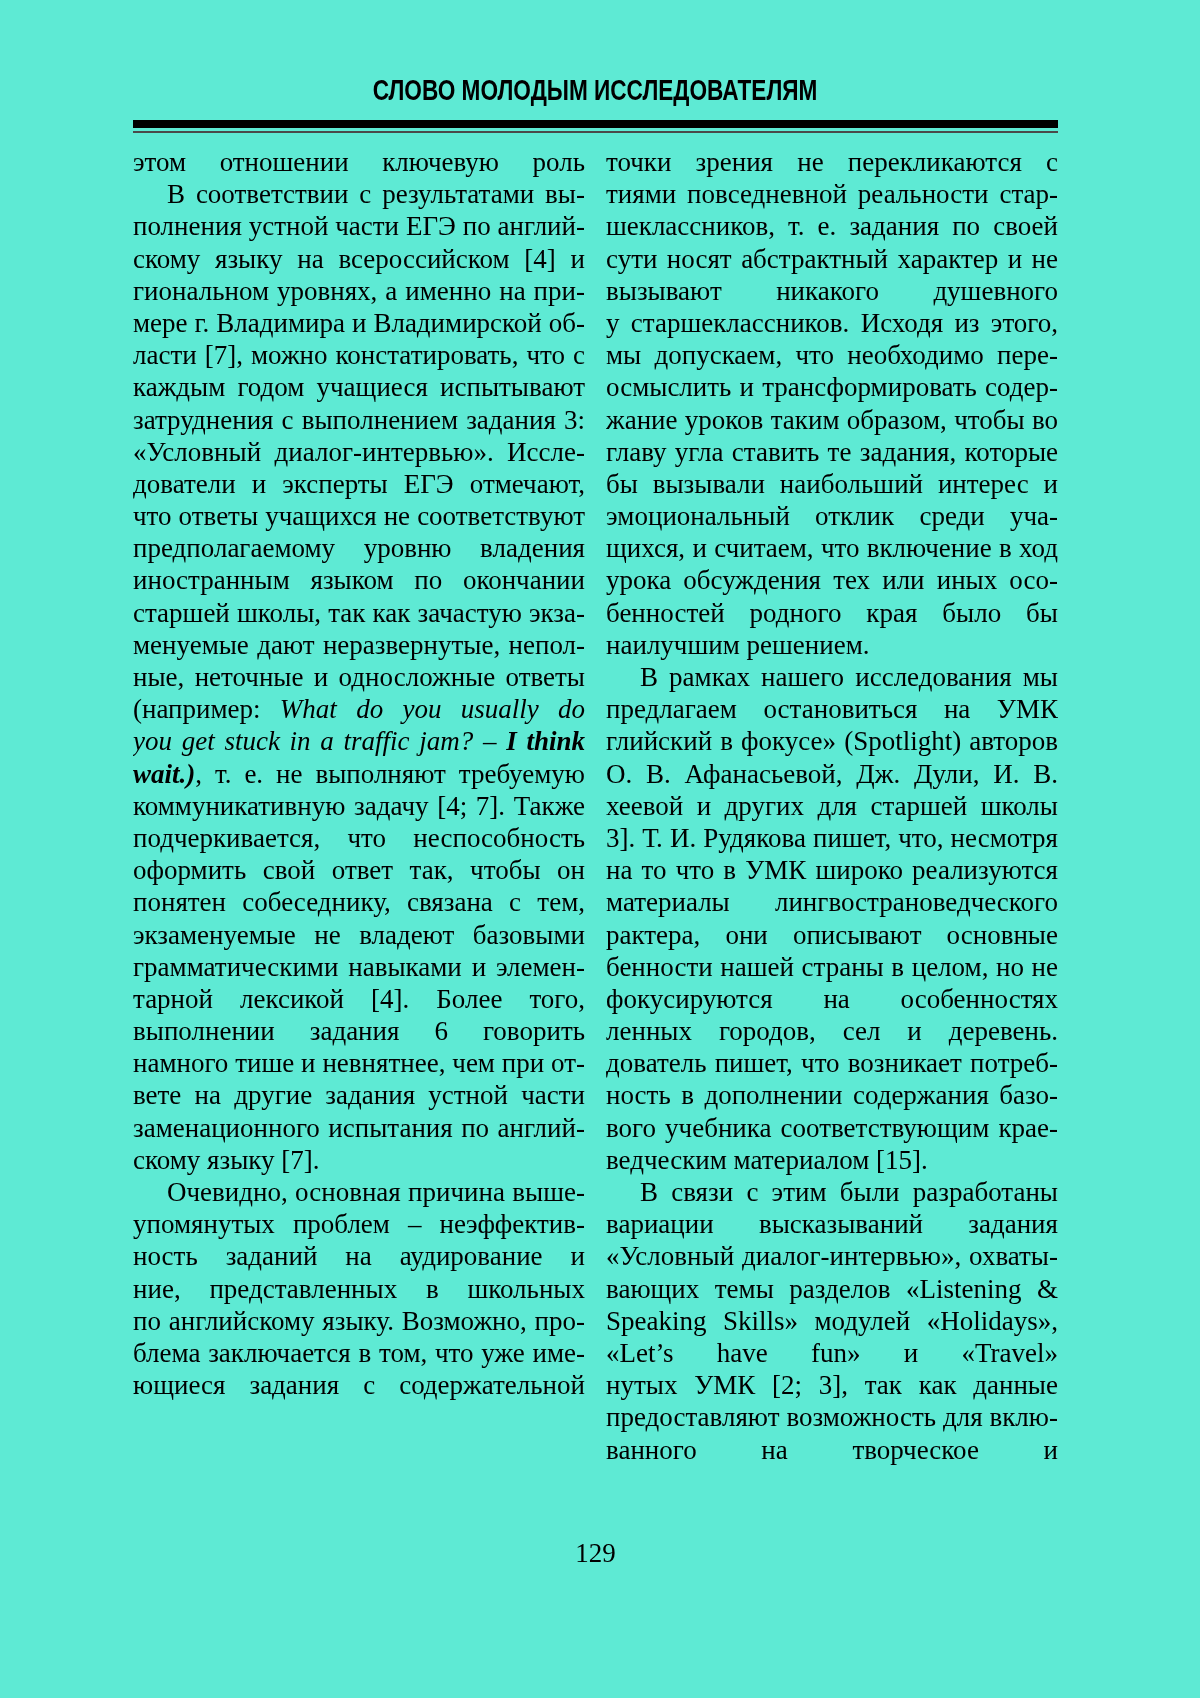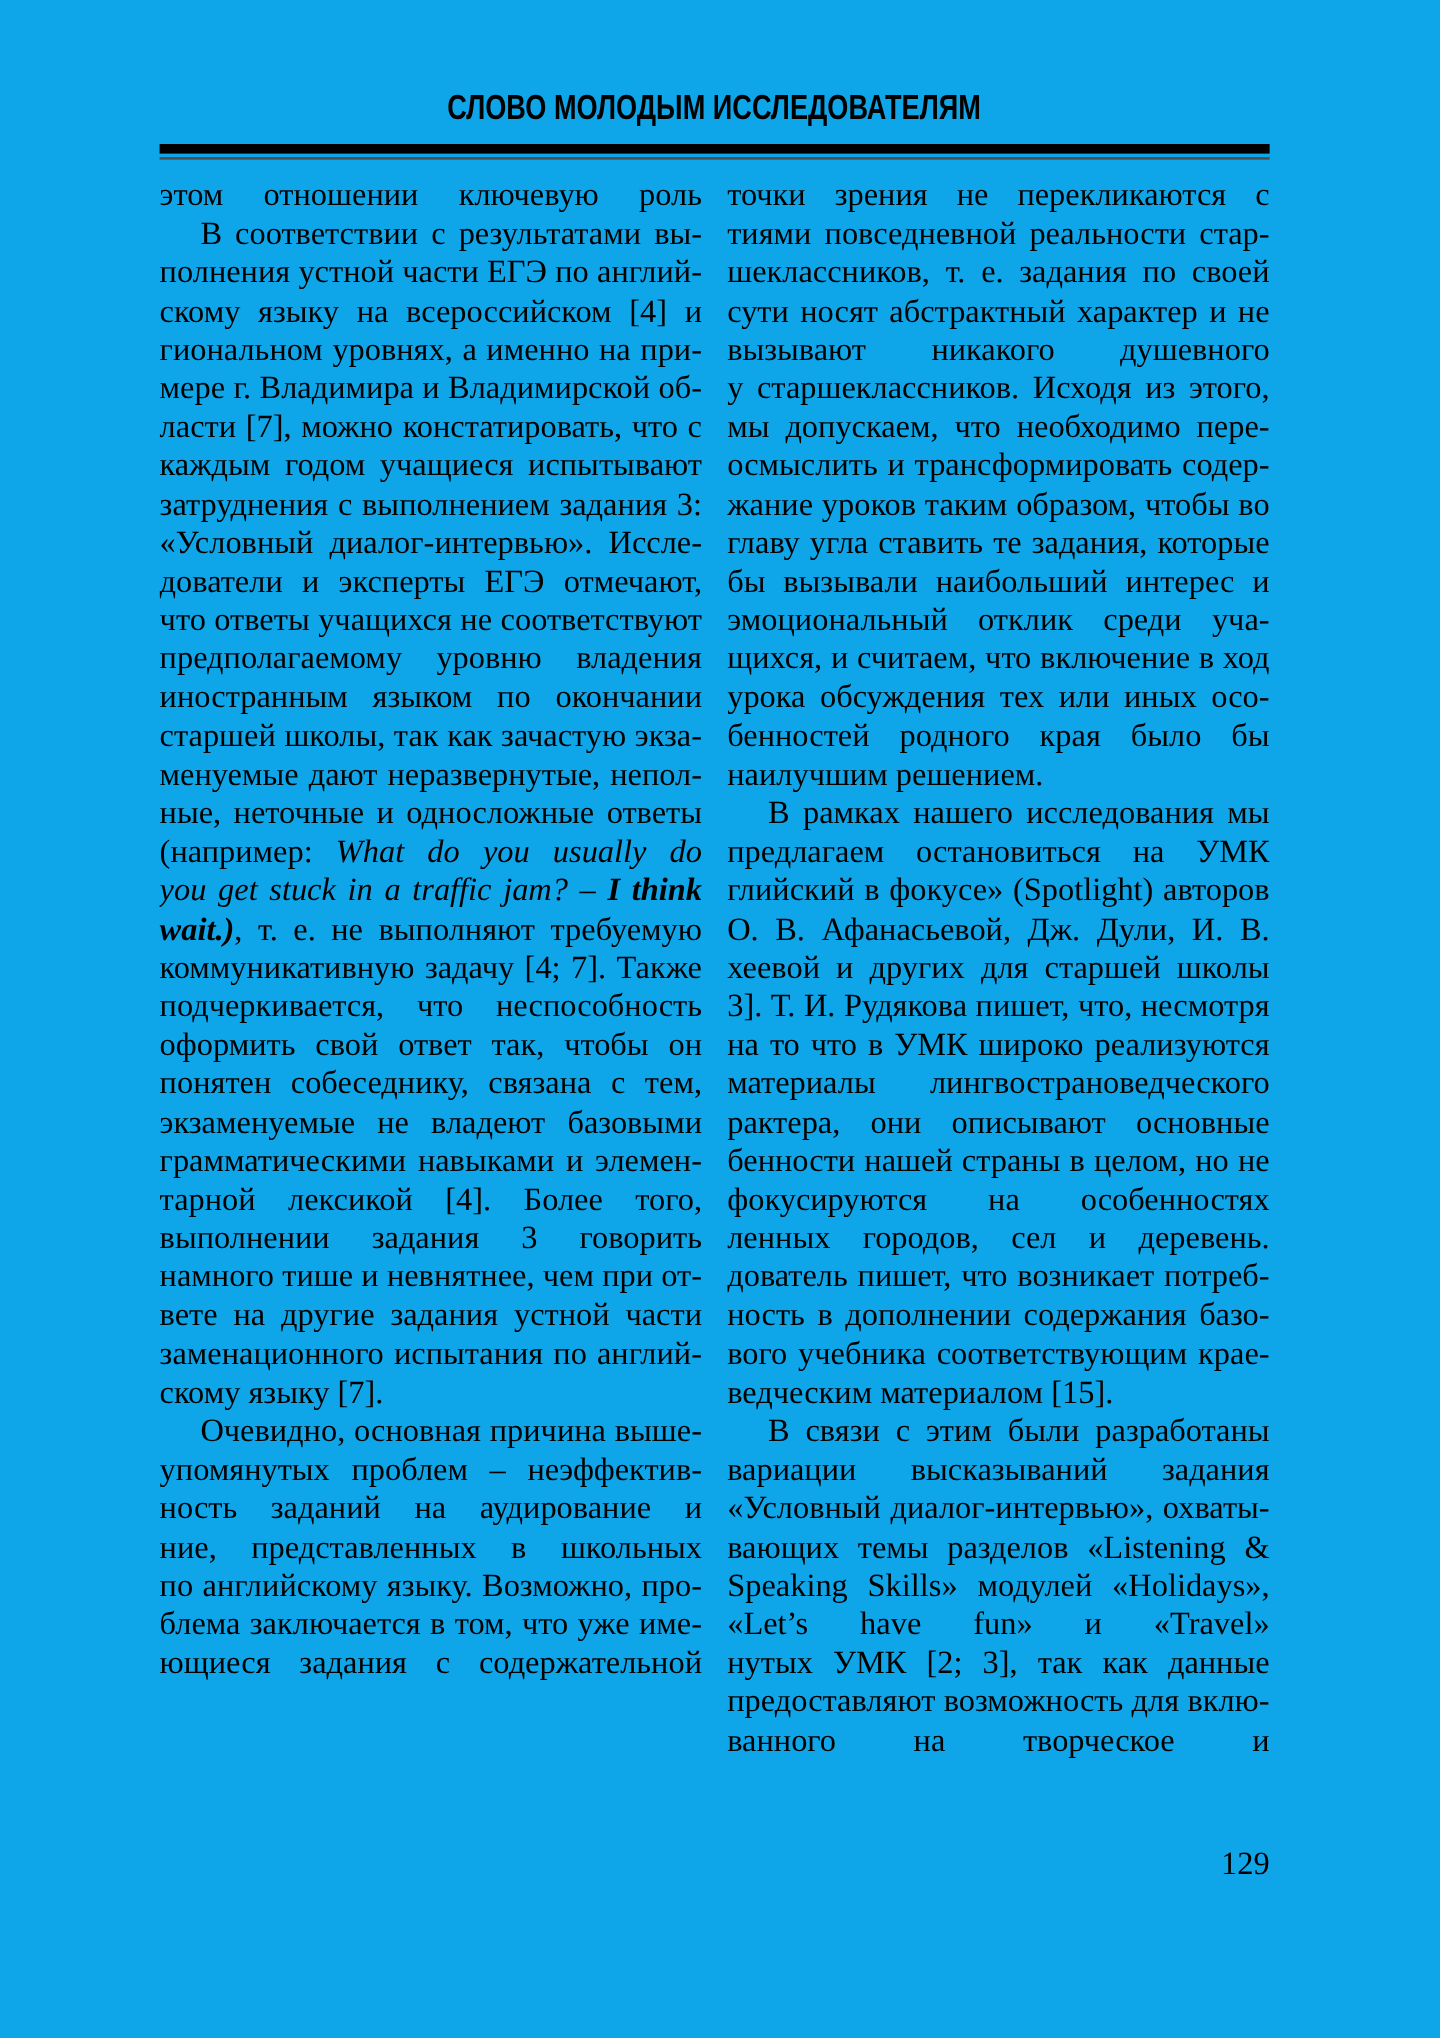--- a/index.html
+++ b/index.html
@@ -1,20 +1,20 @@
 <!DOCTYPE html>
 <html><head>
 <meta charset="utf-8">
 <style>
   html, body { margin: 0; padding: 0; background: #ffffff; }
   .sheet {
     position: relative;
     width: 1200px;
     height: 1698px;
-    background: #0ea5e9;
+    background: #5eead4;
     color: #000000;
     font-family: "Liberation Serif", serif;
     overflow: hidden;
   }
   .running-head {
     position: absolute;
     top: 74px;
     left: 133px;
     width: 925px;
     text-align: center;
@@ -63,21 +63,21 @@
   }
   .line.lastleft { text-align-last: left; }
   .line.indent { text-indent: 34px; }
   .it { font-style: italic; }
   .bd { font-weight: bold; }
   .page-number {
     position: absolute;
     top: 1538px;
     left: 133px;
     width: 925px;
-    text-align: right;
+    text-align: center;
     font-size: 27px;
   }
 </style>
 </head>
 <body>
 
 <div class="sheet">
   <div class="running-head">
     <span class="squeeze">СЛОВО МОЛОДЫМ ИССЛЕДОВАТЕЛЯМ</span>
   </div>
@@ -105,21 +105,21 @@
         <div class="line"><span>(например: </span><span class="it">What do you usually do when</span></div>
         <div class="line"><span class="it">you get stuck in a traffic jam? – </span><span class="it bd">I think I’ll</span></div>
         <div class="line"><span class="it bd">wait.)</span><span>, т. е. не выполняют требуемую</span></div>
         <div class="line"><span>коммуникативную задачу [4; 7]. Также</span></div>
         <div class="line"><span>подчеркивается, что неспособность</span></div>
         <div class="line"><span>оформить свой ответ так, чтобы он был</span></div>
         <div class="line"><span>понятен собеседнику, связана с тем, что</span></div>
         <div class="line"><span>экзаменуемые не владеют базовыми</span></div>
         <div class="line"><span>грамматическими навыками и элемен-</span></div>
         <div class="line"><span>тарной лексикой [4]. Более того, допол-</span></div>
-        <div class="line"><span>выполнении задания 3 говорить</span></div>
+        <div class="line"><span>выполнении задания 6 говорить</span></div>
         <div class="line"><span>намного тише и невнятнее, чем при от-</span></div>
         <div class="line"><span>вете на другие задания устной части эк-</span></div>
         <div class="line"><span>заменационного испытания по англий-</span></div>
         <div class="line lastleft"><span>скому языку [7].</span></div>
         <div class="line indent"><span>Очевидно, основная причина выше-</span></div>
         <div class="line"><span>упомянутых проблем – неэффектив-</span></div>
         <div class="line"><span>ность заданий на аудирование и говоре-</span></div>
         <div class="line"><span>ние, представленных в школьных УМК</span></div>
         <div class="line"><span>по английскому языку. Возможно, про-</span></div>
         <div class="line"><span>блема заключается в том, что уже име-</span></div>

